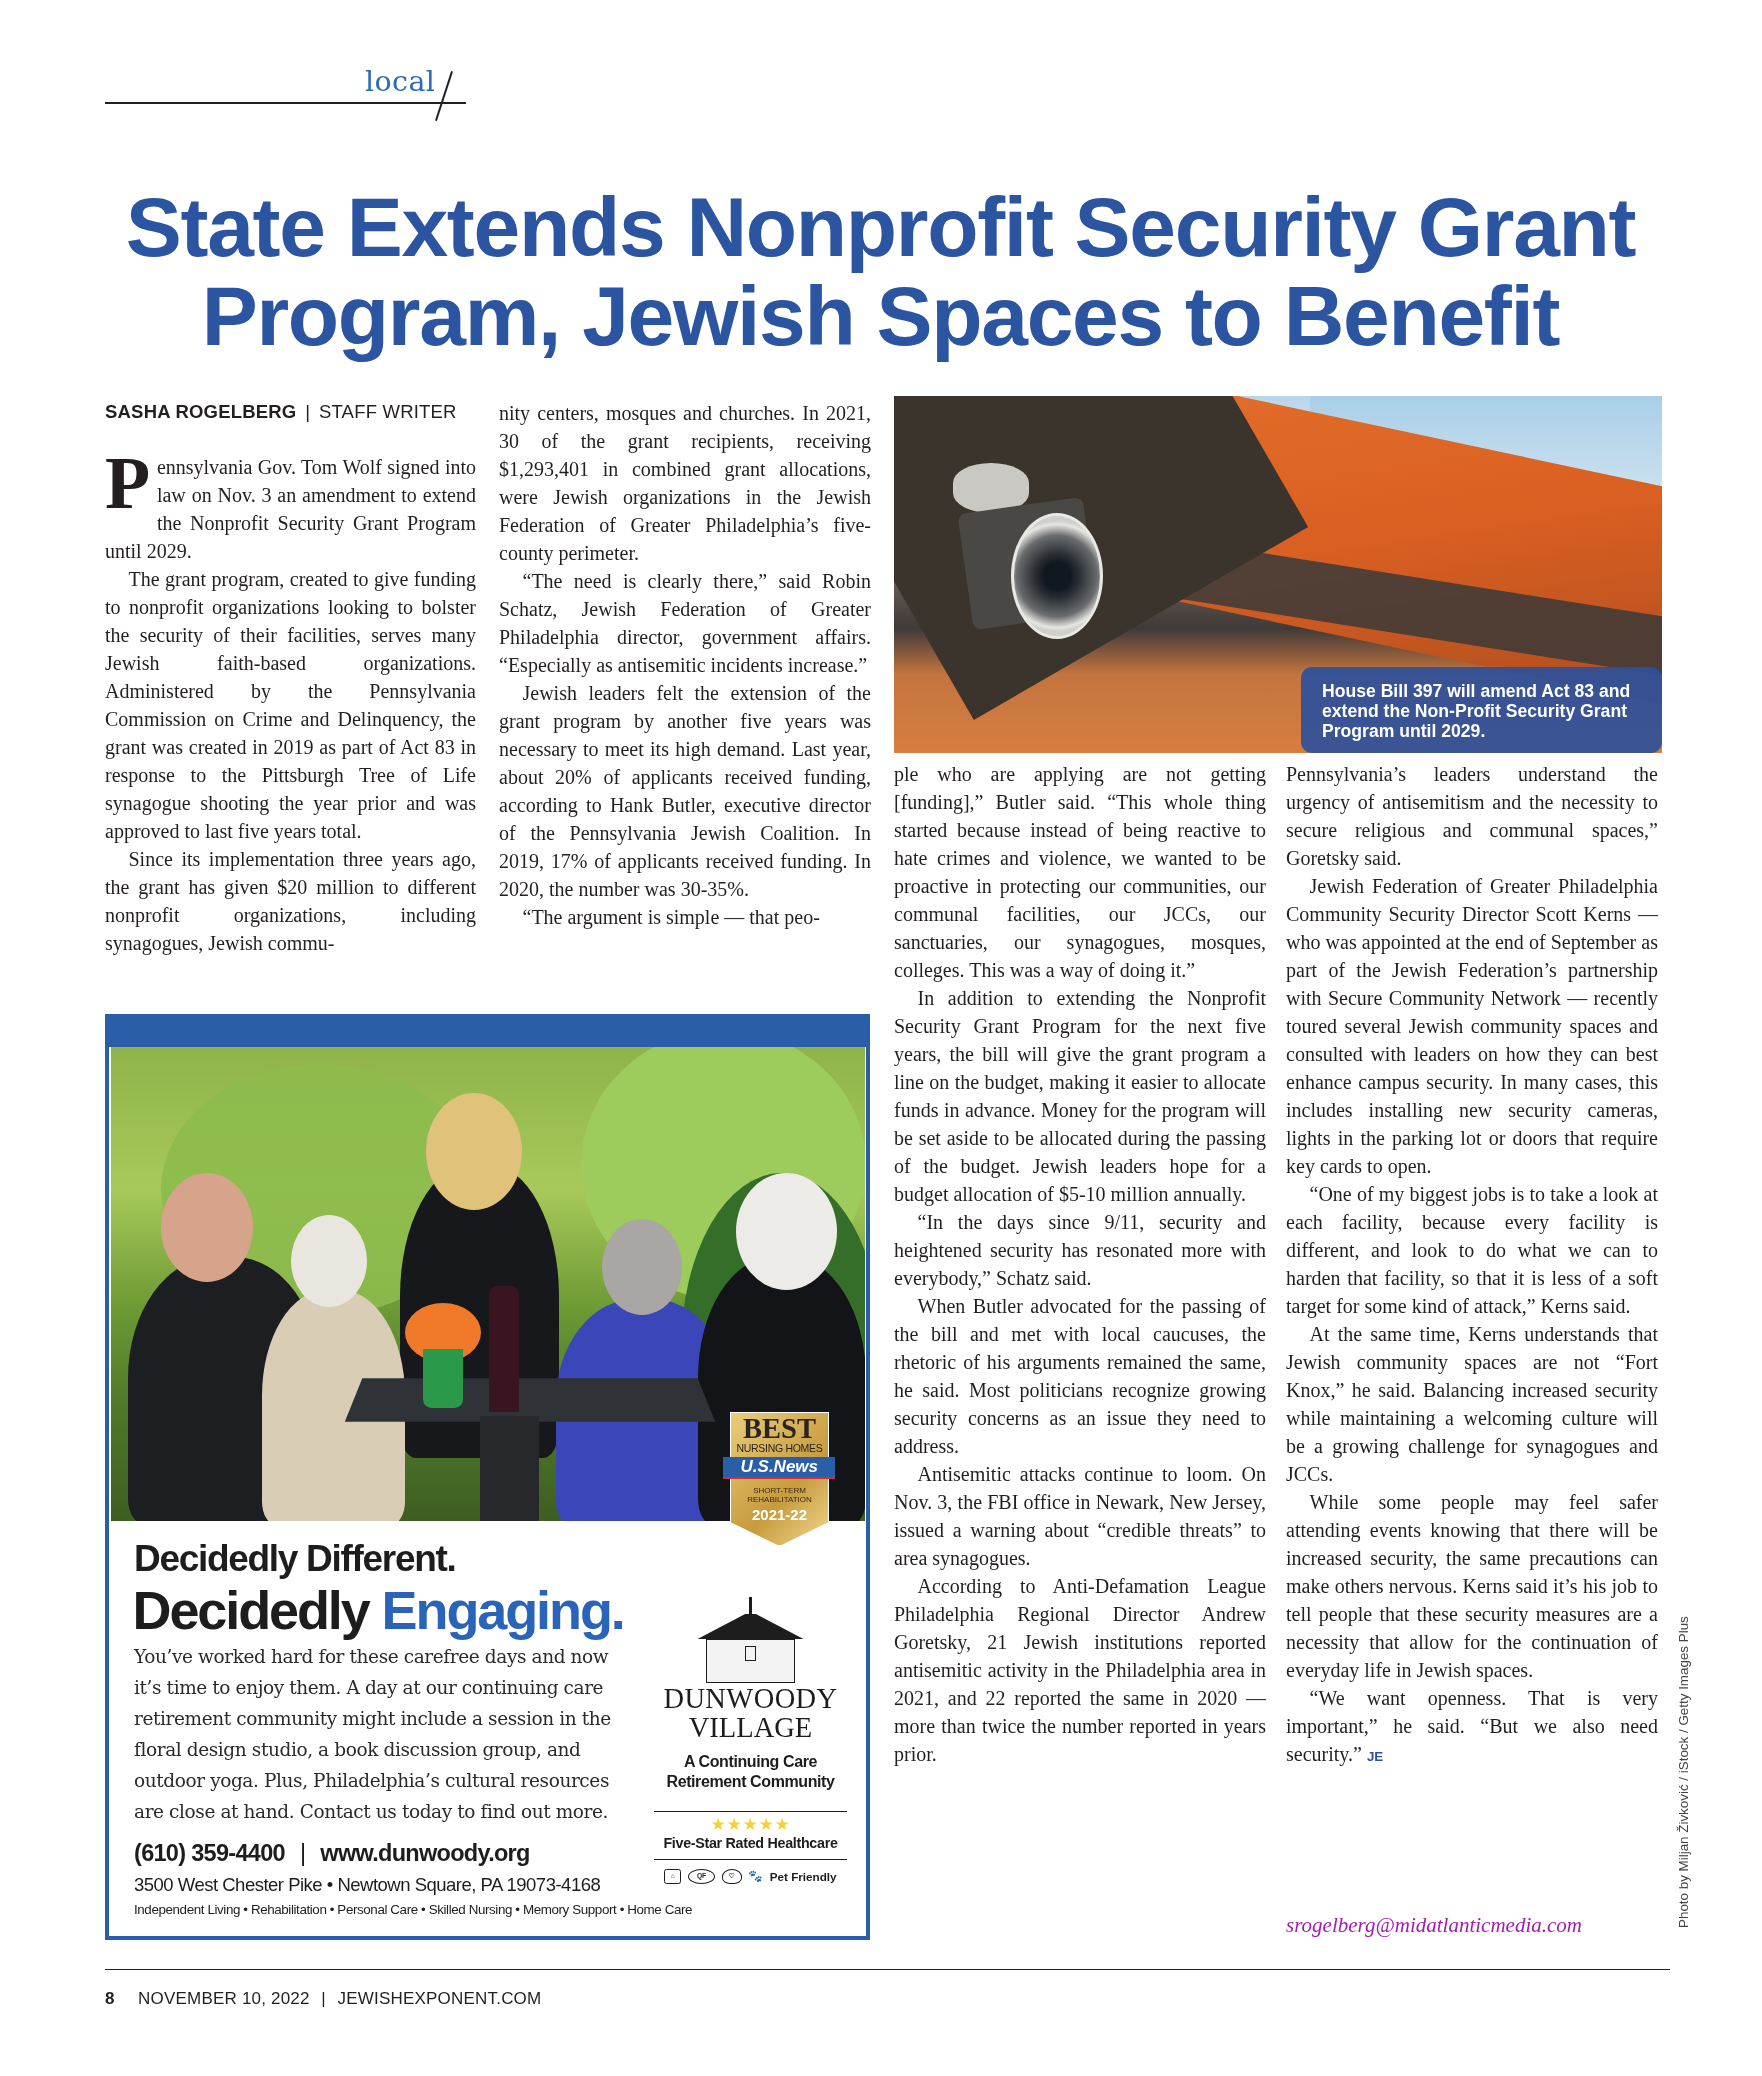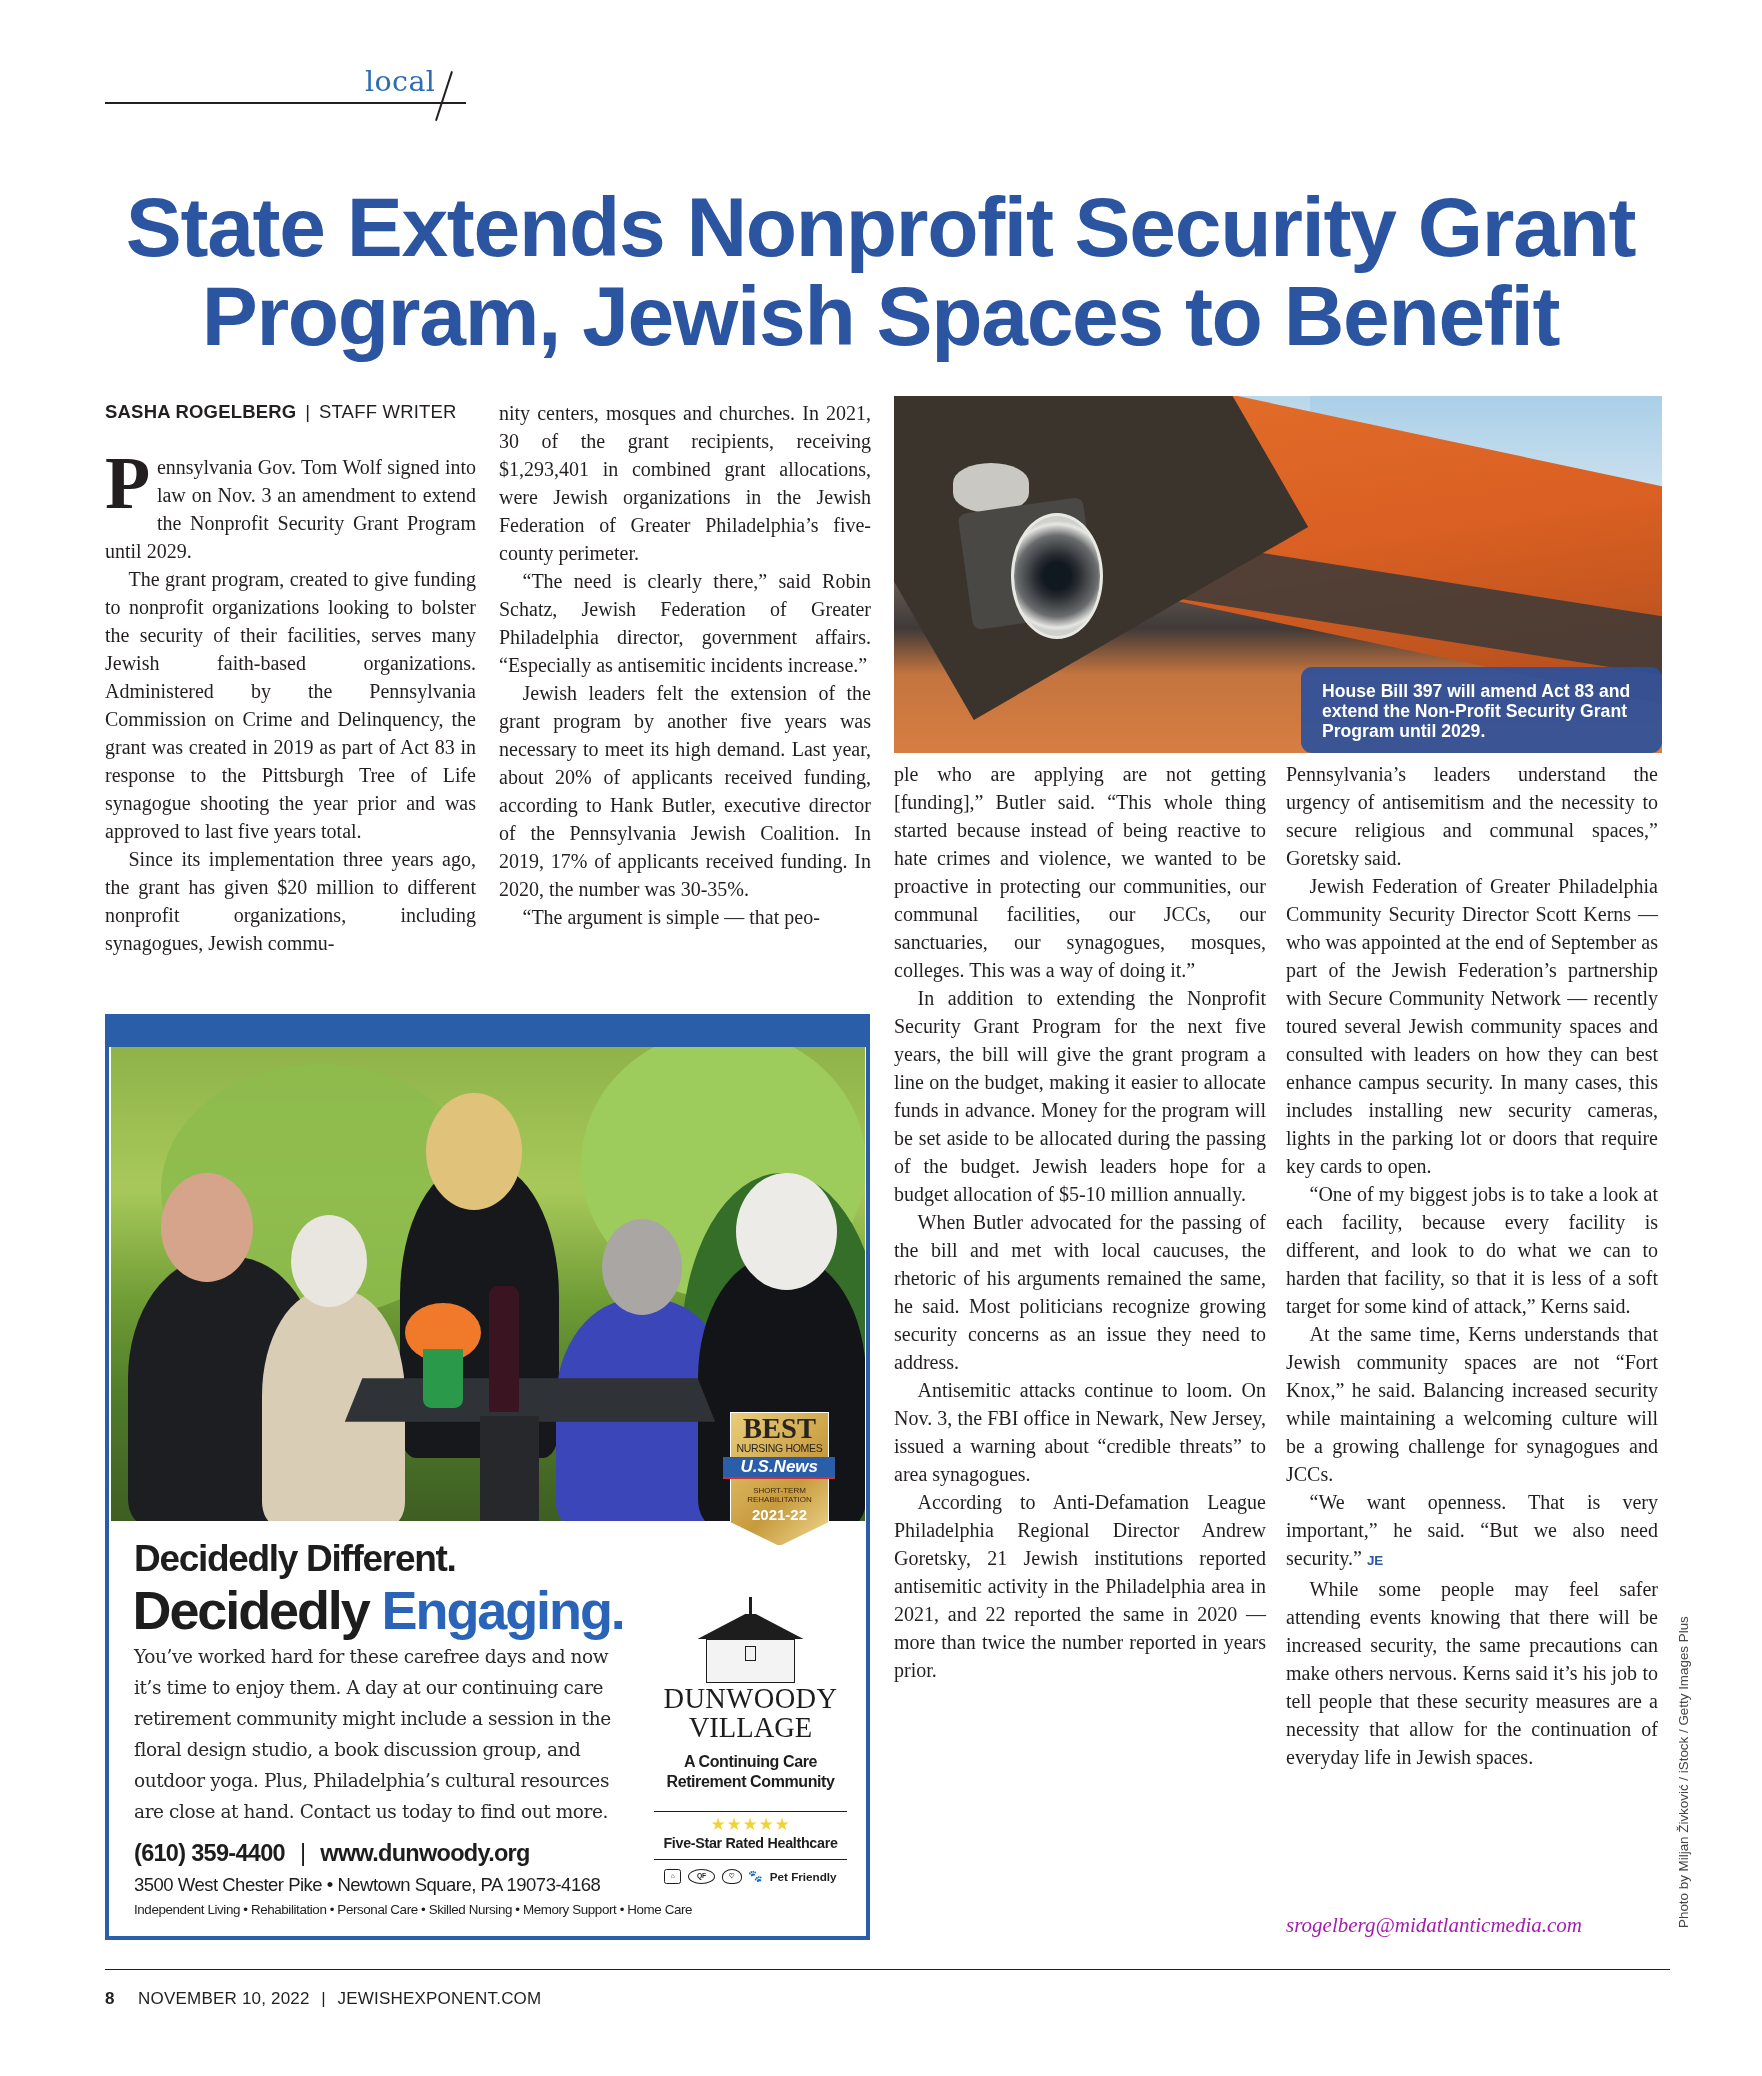--- a/index.html
+++ b/index.html
@@ -153,32 +153,33 @@
   <div class="ceiling"></div>
   <div class="cam-mount"></div>
   <div class="cam-body"></div>
   <div class="cam-lens"></div>
   <div class="caption">House Bill 397 will amend Act 83 and extend the Non-Profit Security Grant Program until 2029.</div>
 </div>
 
 <div class="col col3">
   <p class="noindent">ple who are applying are not getting [funding],” Butler said. “This whole thing started because instead of being reactive to hate crimes and violence, we wanted to be proactive in protecting our communities, our communal facilities, our JCCs, our sanctuaries, our synagogues, mosques, colleges. This was a way of doing it.”</p>
   <p>In addition to extending the Nonprofit Security Grant Program for the next five years, the bill will give the grant program a line on the budget, making it easier to allocate funds in advance. Money for the program will be set aside to be allocated during the passing of the budget. Jewish leaders hope for a budget allocation of $5-10 million annually.</p>
+  <p>“In the days since 9/11, security and heightened security has resonated more with everybody,” Schatz said.</p>
   <p>When Butler advocated for the passing of the bill and met with local caucuses, the rhetoric of his arguments remained the same, he said. Most politicians recognize growing security concerns as an issue they need to address.</p>
   <p>Antisemitic attacks continue to loom. On Nov. 3, the FBI office in Newark, New Jersey, issued a warning about “credible threats” to area synagogues.</p>
   <p>According to Anti-Defamation League Philadelphia Regional Director Andrew Goretsky, 21 Jewish institutions reported antisemitic activity in the Philadelphia area in 2021, and 22 reported the same in 2020 — more than twice the number reported in years prior.</p>
 </div>
 
 <div class="col col4">
   <p class="noindent">Pennsylvania’s leaders understand the urgency of antisemitism and the necessity to secure religious and communal spaces,” Goretsky said.</p>
   <p>Jewish Federation of Greater Philadelphia Community Security Director Scott Kerns — who was appointed at the end of September as part of the Jewish Federation’s partnership with Secure Community Network — recently toured several Jewish community spaces and consulted with leaders on how they can best enhance campus security. In many cases, this includes installing new security cameras, lights in the parking lot or doors that require key cards to open.</p>
   <p>“One of my biggest jobs is to take a look at each facility, because every facility is different, and look to do what we can to harden that facility, so that it is less of a soft target for some kind of attack,” Kerns said.</p>
   <p>At the same time, Kerns understands that Jewish community spaces are not “Fort Knox,” he said. Balancing increased security while maintaining a welcoming culture will be a growing challenge for synagogues and JCCs.</p>
+  <p>While some people may feel safer attending events knowing that there will be increased security, the same precautions can make others nervous. Kerns said it’s his job to tell people that these security measures are a necessity that allow for the continuation of everyday life in Jewish spaces.</p>
   <p><span>“We want openness. That is very important,” he said. “But we also need security.”</span><span class="je">JE</span></p>
-  <p>While some people may feel safer attending events knowing that there will be increased security, the same precautions can make others nervous. Kerns said it’s his job to tell people that these security measures are a necessity that allow for the continuation of everyday life in Jewish spaces.</p>
 </div>
 
 <a class="email">srogelberg@midatlanticmedia.com</a>
 
 <div class="photo-credit">Photo by Miljan Živković / iStock / Getty Images Plus</div>
 
 <div class="ad">
   <div class="topband"></div>
   <div class="ad-photo">
     <div class="tree1"></div>

